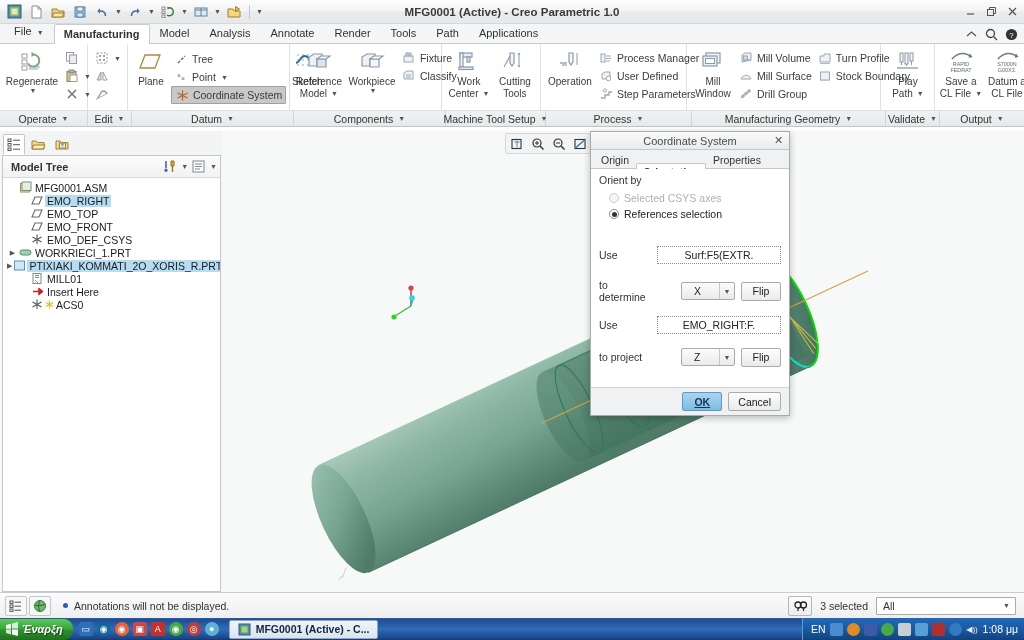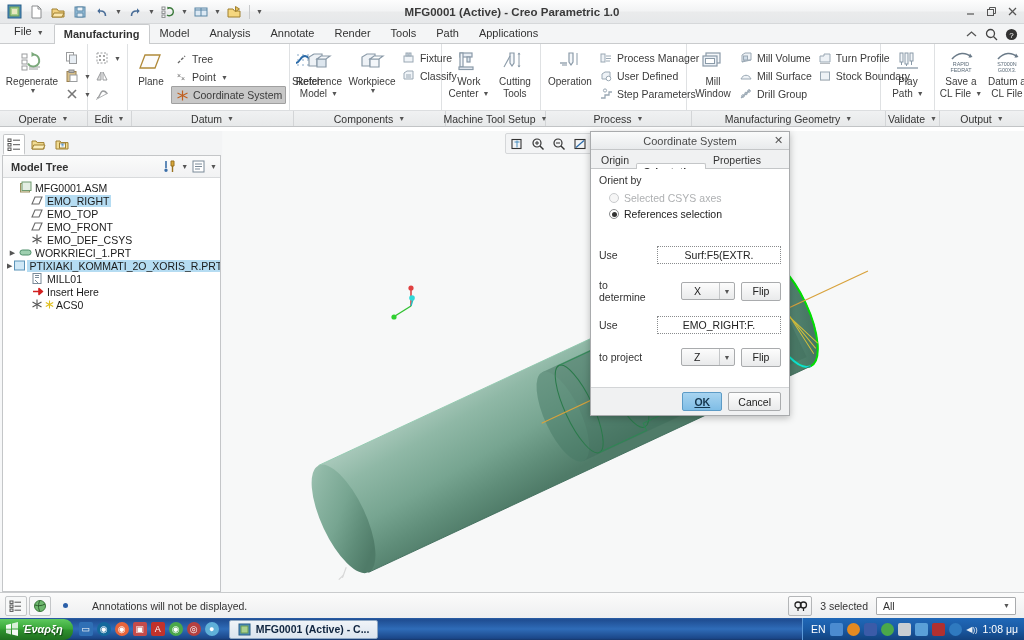--- a/index.html
+++ b/index.html
@@ -218,21 +218,21 @@
 
   
   .statusbar {
     position:absolute; left:0; right:0; bottom:22px; height:26px;
     background: linear-gradient(to bottom,#fbfbfb,#eeeff0);
     border-top:1px solid #c9cbcd;
     display:flex; align-items:center;
   }
   .sb-icons{display:flex;align-items:center;gap:2px;padding-left:5px;}
   .sb-ico{width:22px;height:20px;display:flex;align-items:center;justify-content:center;border:1px solid #c4c6c8;background:#f7f8f8;border-radius:2px;}
-  .sb-msg{ display:flex; align-items:center; gap:24px; margin-left:12px; font-size:10.5px; color:#333; }
+  .sb-msg{ display:flex; align-items:center; gap:6px; margin-left:12px; font-size:10.5px; color:#333; }
   .sb-dot{ width:5px;height:5px;border-radius:50%;background:#2b5fa8;}
   .sb-right{ margin-left:auto; display:flex; align-items:center; gap:8px; padding-right:8px; }
   .sb-sel{ font-size:10.5px;color:#333; }
   .sb-filter{
     width:140px;height:18px;background:#fff;border:1px solid #a9abad;border-radius:1px;
     display:flex;align-items:center;padding-left:6px;font-size:10.5px;color:#333;position:relative;
   }
   .sb-filter .dd{position:absolute;right:1px;top:0;bottom:0;width:15px;display:flex;align-items:center;justify-content:center;font-size:7px;color:#555;}
   .sb-find{width:24px;height:20px;border:1px solid #b4b6b8;background:linear-gradient(to bottom,#fcfcfc,#ebecee);border-radius:2px;display:flex;align-items:center;justify-content:center;}
 

